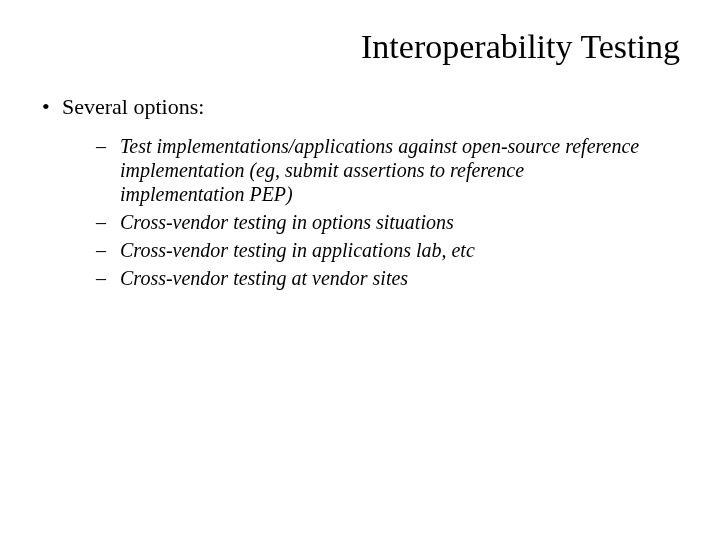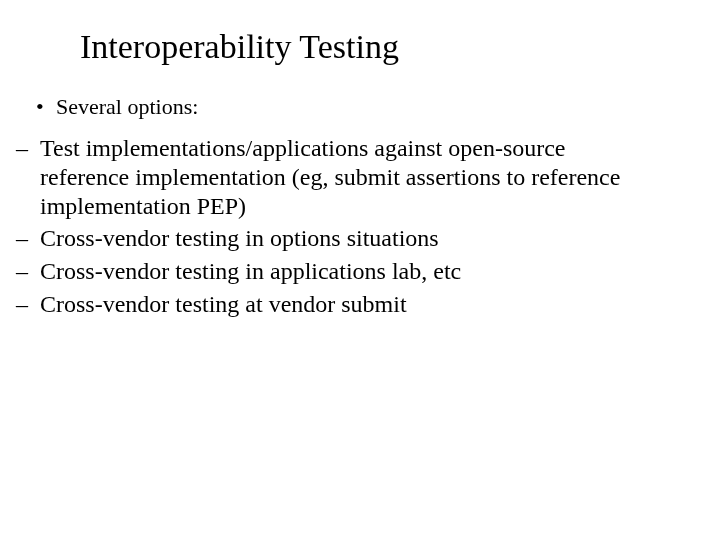--- a/index.html
+++ b/index.html
@@ -12,42 +12,44 @@
       height: 540px;
       background: #ffffff;
       font-family: "Times New Roman", Times, serif;
       color: #000000;
       padding: 28px 40px;
       overflow: hidden;
     }
     .title {
       font-size: 34px;
       font-weight: normal;
-      text-align: left;
+      text-align: right;
       margin-bottom: 28px;
       margin-left: 40px;
     }
     .level1 {
       font-size: 22px;
-      margin-left: 16px;
+      margin-left: 22px;
       margin-bottom: 14px;
       position: relative;
     }
     .level1::before {
       content: "•";
       position: absolute;
       left: -20px;
       top: 0;
     }
     .level2 {
-      font-size: 24px;
+      font-size: 20px;
+      margin-left: 80px;
       margin-right: 30px;
       margin-bottom: 4px;
       line-height: 1.2;
       position: relative;
+      font-style: italic;
     }
     .level2::before {
       content: "–";
       position: absolute;
       left: -24px;
       top: 0;
     }
   </style>
 </head>
 <body>
@@ -61,14 +63,14 @@
 <div class="level2">
   <span>Test implementations/applications against open-source reference implementation (eg, submit assertions to reference implementation PEP)</span>
 </div>
 <div class="level2">
   <span>Cross-vendor testing in options situations</span>
 </div>
 <div class="level2">
   <span>Cross-vendor testing in applications lab, etc</span>
 </div>
 <div class="level2">
-  <span>Cross-vendor testing at vendor submit</span>
+  <span>Cross-vendor testing at vendor sites</span>
 </div>
 
 </body></html>

